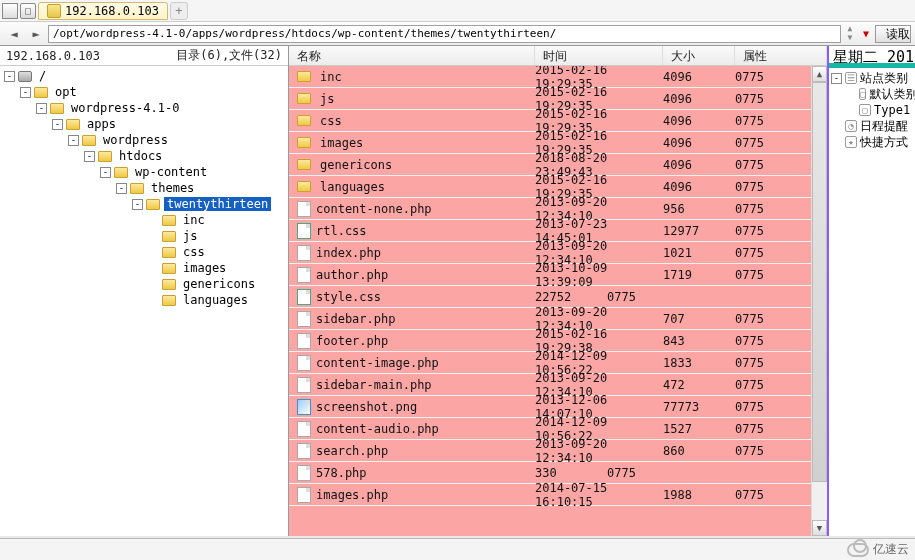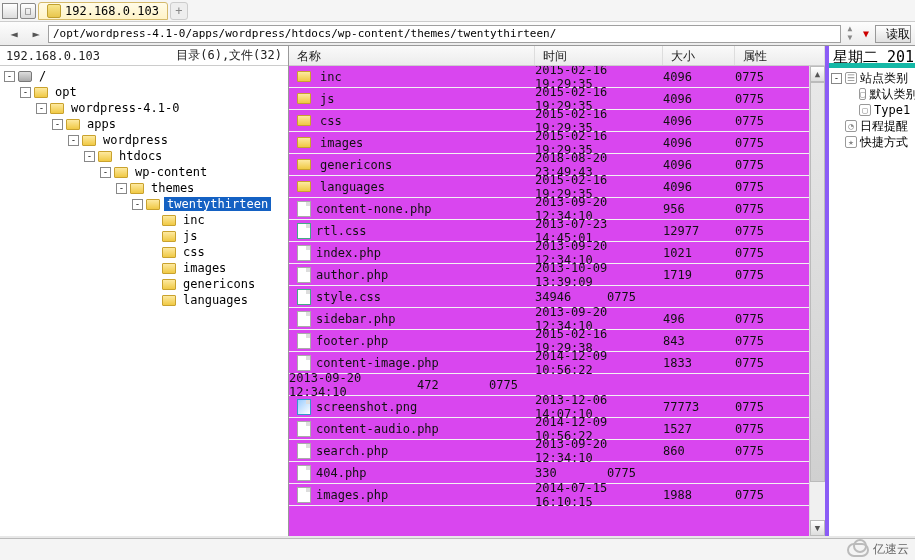--- a/index.html
+++ b/index.html
@@ -18,21 +18,21 @@
 .navbtn { width:20px; height:18px; border:1px solid transparent; display:flex; align-items:center; justify-content:center; color:#555; cursor:pointer;}
 .pathbox { flex:1; height:18px; border:1px solid #a0a0a0; background:#fff; padding:0 4px; font-family:monospace; font-size:11px; line-height:16px; overflow:hidden; white-space:nowrap;}
 .updown { width:14px; display:flex; flex-direction:column; }
 .updown span { height:9px; font-size:8px; line-height:8px; text-align:center; color:#888;}
 .dropv { width:14px; color:#c00; font-size:10px; text-align:center;}
 .readbtn { width:36px; height:18px; border:1px solid #999; background:linear-gradient(#fff,#e0e0e0); text-align:right; line-height:16px; cursor:pointer;}
 
 
 .mainrow { display:flex; height:490px; }
 .leftpane { width:289px; background:#fff; border-right:1px solid #999; display:flex; flex-direction:column;}
-.centerpane { flex:1; background:#d946ef; border-right:4px solid #8b5cf6; overflow:hidden; position:relative;}
+.centerpane { flex:1; background:#fca5a5; border-right:2px solid #8b5cf6; overflow:hidden; position:relative;}
 .rightpane { width:86px; background:#fff; }
 
 
 .leftheader { height:20px; border-bottom:1px solid #ccc; display:flex; align-items:center; padding:0 6px; color:#222;}
 .leftheader .lh1 { flex:1; font-family:monospace;}
 .leftheader .lh2 { }
 
 
 .tree { padding:2px 0; overflow:auto; flex:1;}
 .tree-row { display:flex; align-items:center; height:16px; white-space:nowrap; font-family:monospace; font-size:12px; cursor:pointer;}
@@ -302,30 +302,30 @@
           </div>
           <div class="fcell-time">2013-10-09 13:39:09</div>
           <div class="fcell-size">1719</div>
           <div class="fcell-attr">0775</div>
         </div>
         <div class="frow">
           <div class="fcell-name">
             <span class="file-icon css"></span>
             <span>style.css</span>
           </div>
-          <div class="fcell-size">34946</div>
+          <div class="fcell-size">22752</div>
           <div class="fcell-attr">0775</div>
         </div>
         <div class="frow">
           <div class="fcell-name">
             <span class="file-icon "></span>
             <span>sidebar.php</span>
           </div>
           <div class="fcell-time">2013-09-20 12:34:10</div>
-          <div class="fcell-size">496</div>
+          <div class="fcell-size">707</div>
           <div class="fcell-attr">0775</div>
         </div>
         <div class="frow">
           <div class="fcell-name">
             <span class="file-icon "></span>
             <span>footer.php</span>
           </div>
           <div class="fcell-time">2015-02-16 19:29:38</div>
           <div class="fcell-size">843</div>
           <div class="fcell-attr">0775</div>
@@ -333,20 +333,24 @@
         <div class="frow">
           <div class="fcell-name">
             <span class="file-icon "></span>
             <span>content-image.php</span>
           </div>
           <div class="fcell-time">2014-12-09 10:56:22</div>
           <div class="fcell-size">1833</div>
           <div class="fcell-attr">0775</div>
         </div>
         <div class="frow">
+          <div class="fcell-name">
+            <span class="file-icon "></span>
+            <span>sidebar-main.php</span>
+          </div>
           <div class="fcell-time">2013-09-20 12:34:10</div>
           <div class="fcell-size">472</div>
           <div class="fcell-attr">0775</div>
         </div>
         <div class="frow">
           <div class="fcell-name">
             <span class="file-icon img"></span>
             <span>screenshot.png</span>
           </div>
           <div class="fcell-time">2013-12-06 14:07:10</div>
@@ -367,21 +371,21 @@
             <span class="file-icon "></span>
             <span>search.php</span>
           </div>
           <div class="fcell-time">2013-09-20 12:34:10</div>
           <div class="fcell-size">860</div>
           <div class="fcell-attr">0775</div>
         </div>
         <div class="frow">
           <div class="fcell-name">
             <span class="file-icon "></span>
-            <span>404.php</span>
+            <span>578.php</span>
           </div>
           <div class="fcell-size">330</div>
           <div class="fcell-attr">0775</div>
         </div>
         <div class="frow">
           <div class="fcell-name">
             <span class="file-icon "></span>
             <span>images.php</span>
           </div>
           <div class="fcell-time">2014-07-15 16:10:15</div>

